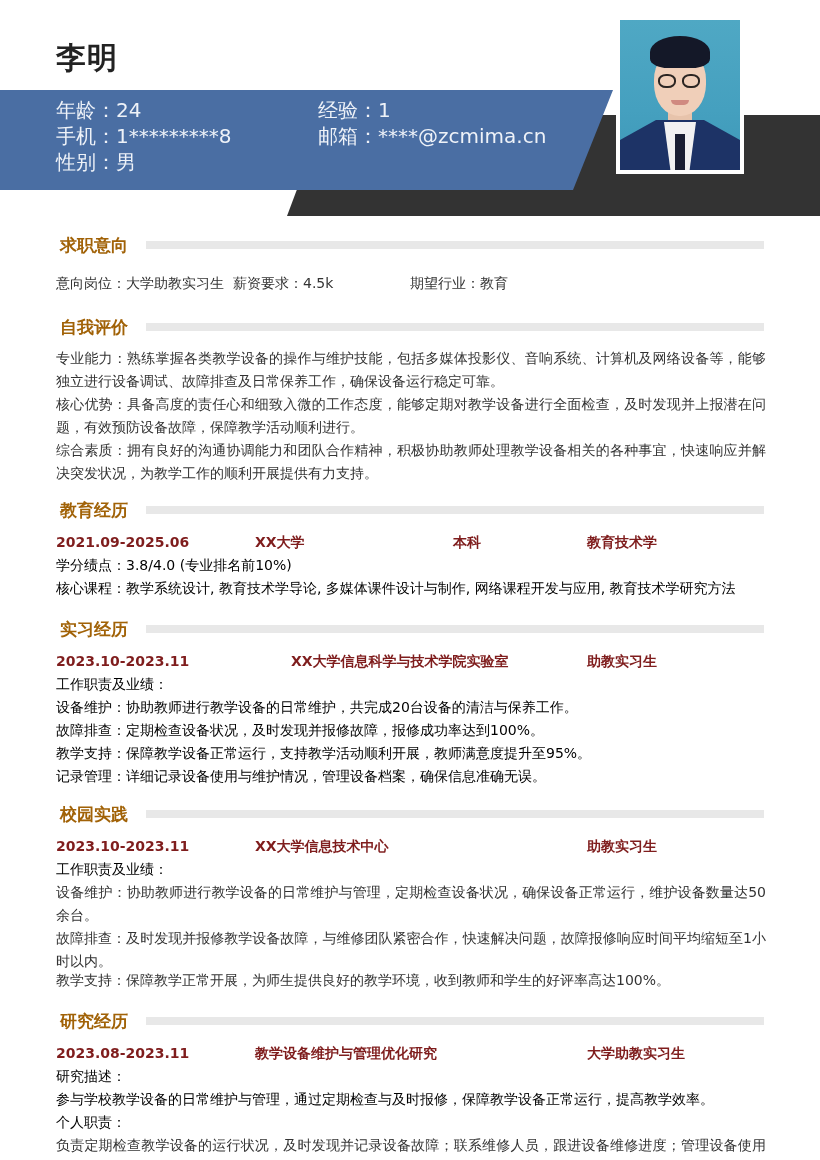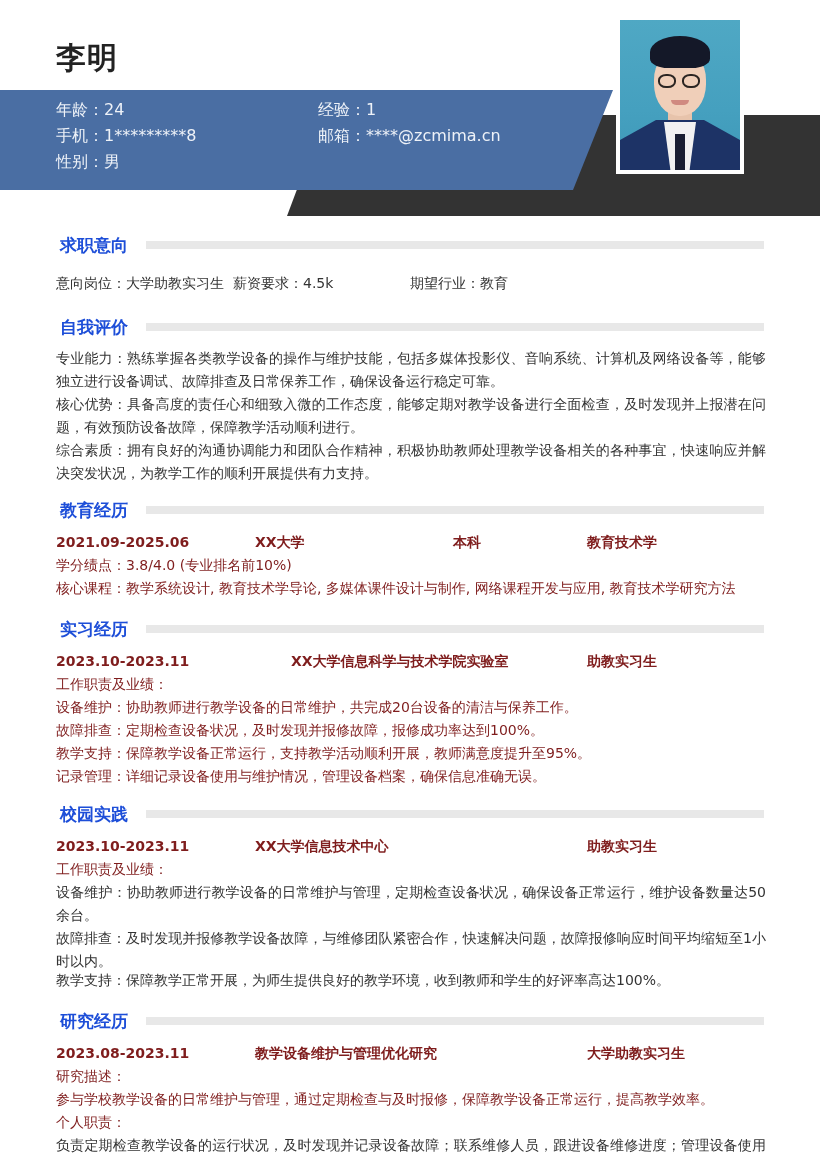--- a/index.html
+++ b/index.html
@@ -13,21 +13,21 @@
   }
   .band-dark {
     position: absolute; left: 287px; top: 115px; width: 533px; height: 101px;
     background: #333333;
     clip-path: polygon(38px 0, 533px 0, 533px 101px, 0 101px);
   }
   .name {
     position: absolute; left: 56px; top: 38px; font-size: 30px; font-weight: bold; color: #222222;
     letter-spacing: 1px;
   }
-  .info { position: absolute; font-size: 16px; color: #eef2f8; line-height: 18px; white-space: nowrap; }
+  .info { position: absolute; font-size: 20px; color: #eef2f8; line-height: 18px; white-space: nowrap; }
 
   .photo-frame {
     position: absolute; left: 616px; top: 16px; width: 128px; height: 158px;
     background: #ffffff; padding: 4px;
   }
   .photo {
     width: 120px; height: 150px; background: linear-gradient(180deg, #4fa8c4 0%, #45a0bf 60%, #3e98b8 100%);
     position: relative; overflow: hidden;
   }
   .photo .suit { position: absolute; left: 0; bottom: 0; width: 120px; height: 50px; background: #1d3366;
@@ -35,24 +35,24 @@
   .photo .shirt { position: absolute; left: 44px; bottom: 0; width: 32px; height: 48px; background: #f2f2f2;
     clip-path: polygon(0 0, 100% 0, 80% 100%, 20% 100%); }
   .photo .tie { position: absolute; left: 55px; bottom: 0; width: 10px; height: 36px; background: #1a1f33; }
   .photo .neck { position: absolute; left: 48px; top: 88px; width: 24px; height: 18px; background: #e7c3ab; }
   .photo .face { position: absolute; left: 34px; top: 30px; width: 52px; height: 66px; background: #f0cfb9; border-radius: 45% 45% 48% 48%; }
   .photo .hair { position: absolute; left: 30px; top: 16px; width: 60px; height: 32px; background: #141828; border-radius: 50% 50% 30% 30%; }
   .photo .glasses { position: absolute; top: 54px; width: 18px; height: 14px; border: 2.5px solid #2b2522; border-radius: 45%; }
   .photo .mouth { position: absolute; left: 51px; top: 80px; width: 18px; height: 5px; background: #d08a80; border-radius: 0 0 9px 9px; }
 
   .section-head { position: absolute; left: 60px; height: 24px; width: 704px; }
-  .section-title { position: absolute; left: 0; top: 0; font-size: 17px; font-weight: bold; color: #1d4ed8; line-height: 24px; white-space: nowrap; }
+  .section-title { position: absolute; left: 0; top: 0; font-size: 17px; font-weight: bold; color: #a16207; line-height: 24px; white-space: nowrap; }
   .section-bar { position: absolute; left: 86px; right: 0; top: 8px; height: 8px; background: #e8e8e8; }
 
-  .line { position: absolute; left: 56px; font-size: 14px; line-height: 23px; color: #7f1d1d; white-space: nowrap; }
+  .line { position: absolute; left: 56px; font-size: 14px; line-height: 23px; color: #000000; white-space: nowrap; }
   .para { position: absolute; left: 56px; width: 710px; font-size: 14px; line-height: 23px; color: #333333; text-align: justify; }
   .bold { font-weight: bold; color: #7f1d1d; }
   .abs { position: absolute; font-size: 14px; line-height: 23px; white-space: nowrap; }
 </style>
 </head>
 <body>
 
 <div class="band-dark"></div>
 <div class="band-blue"></div>
 

